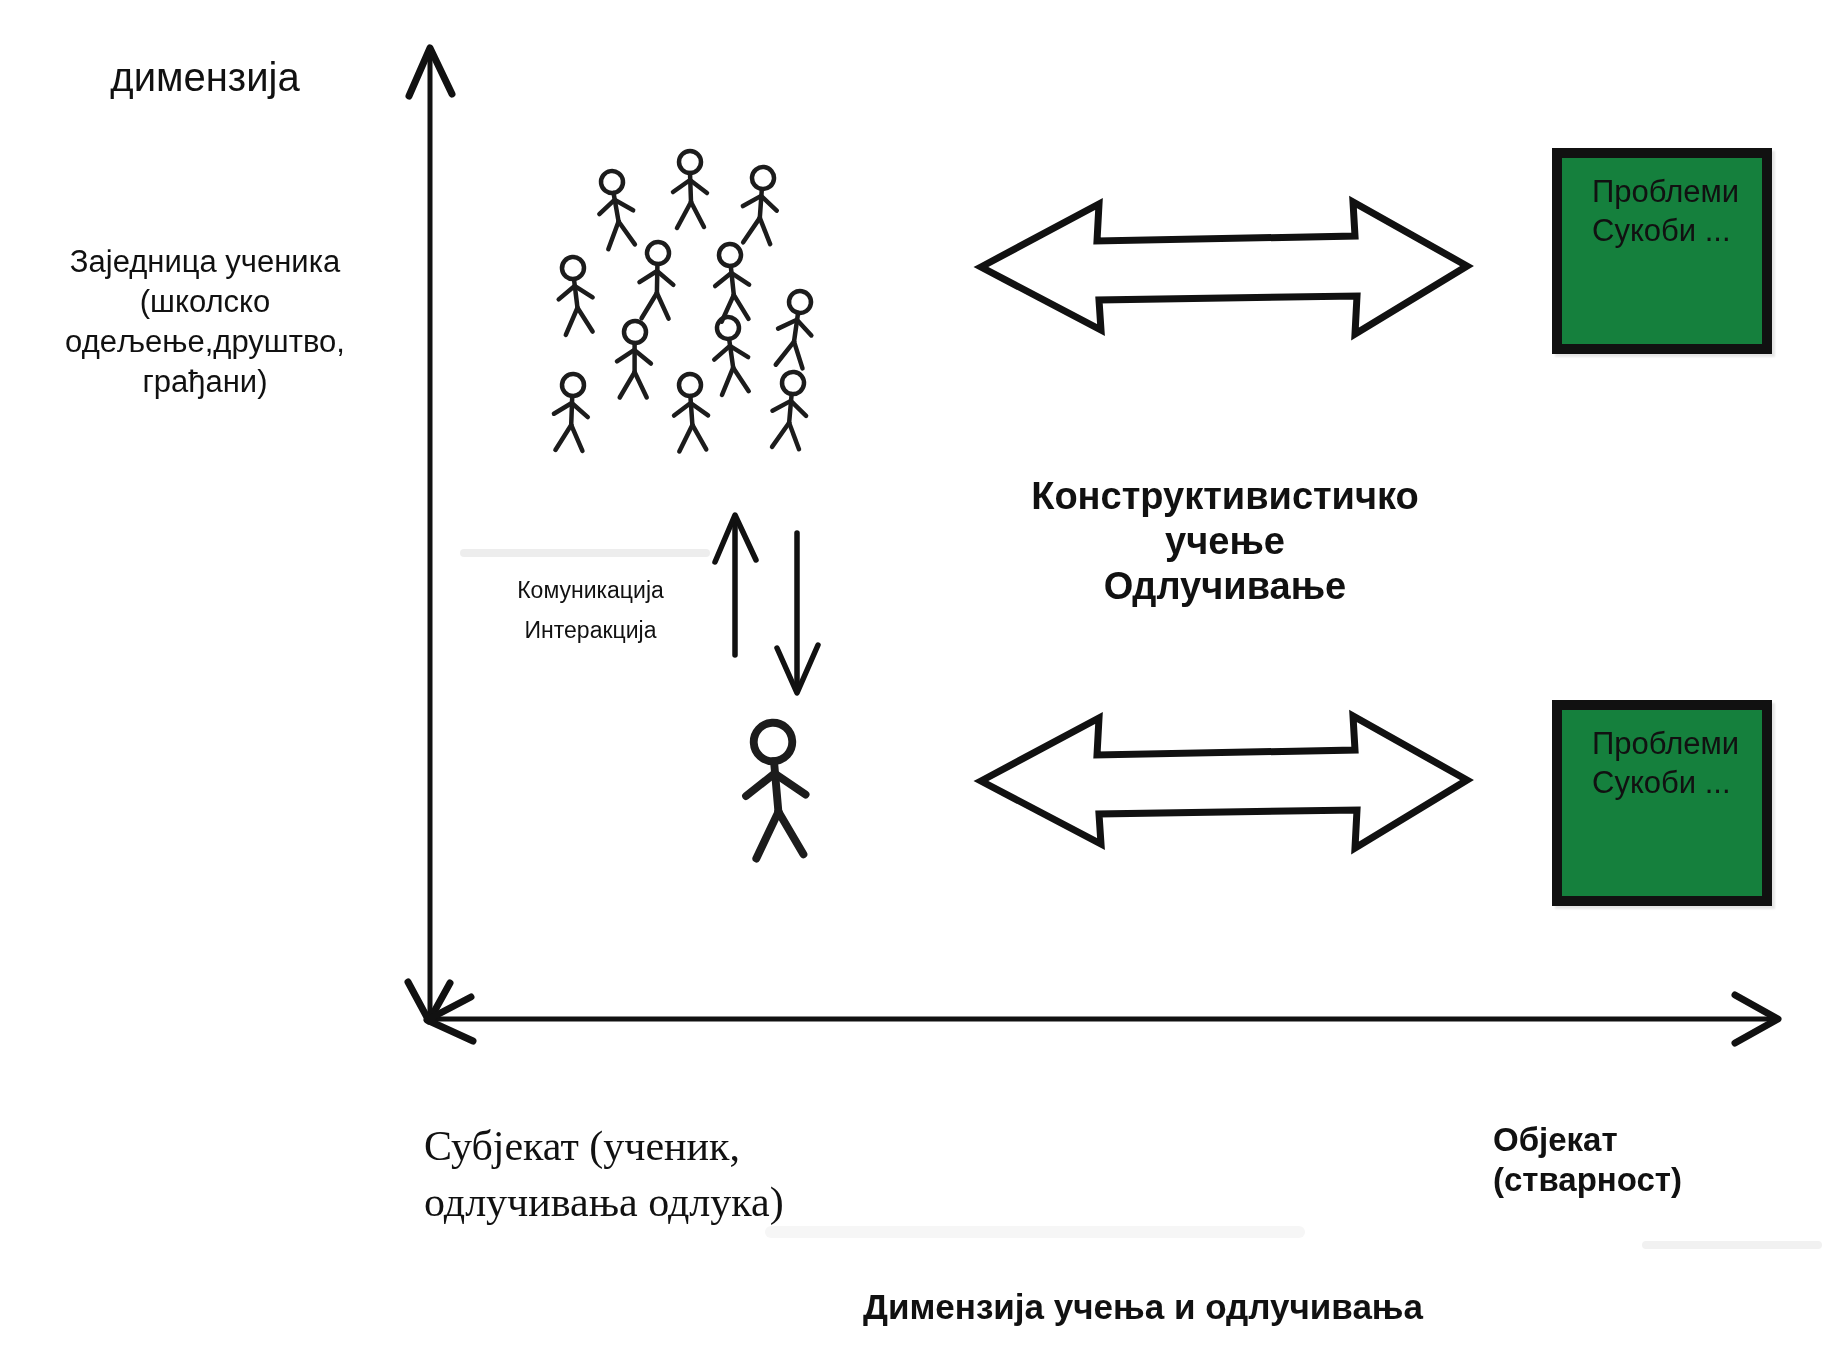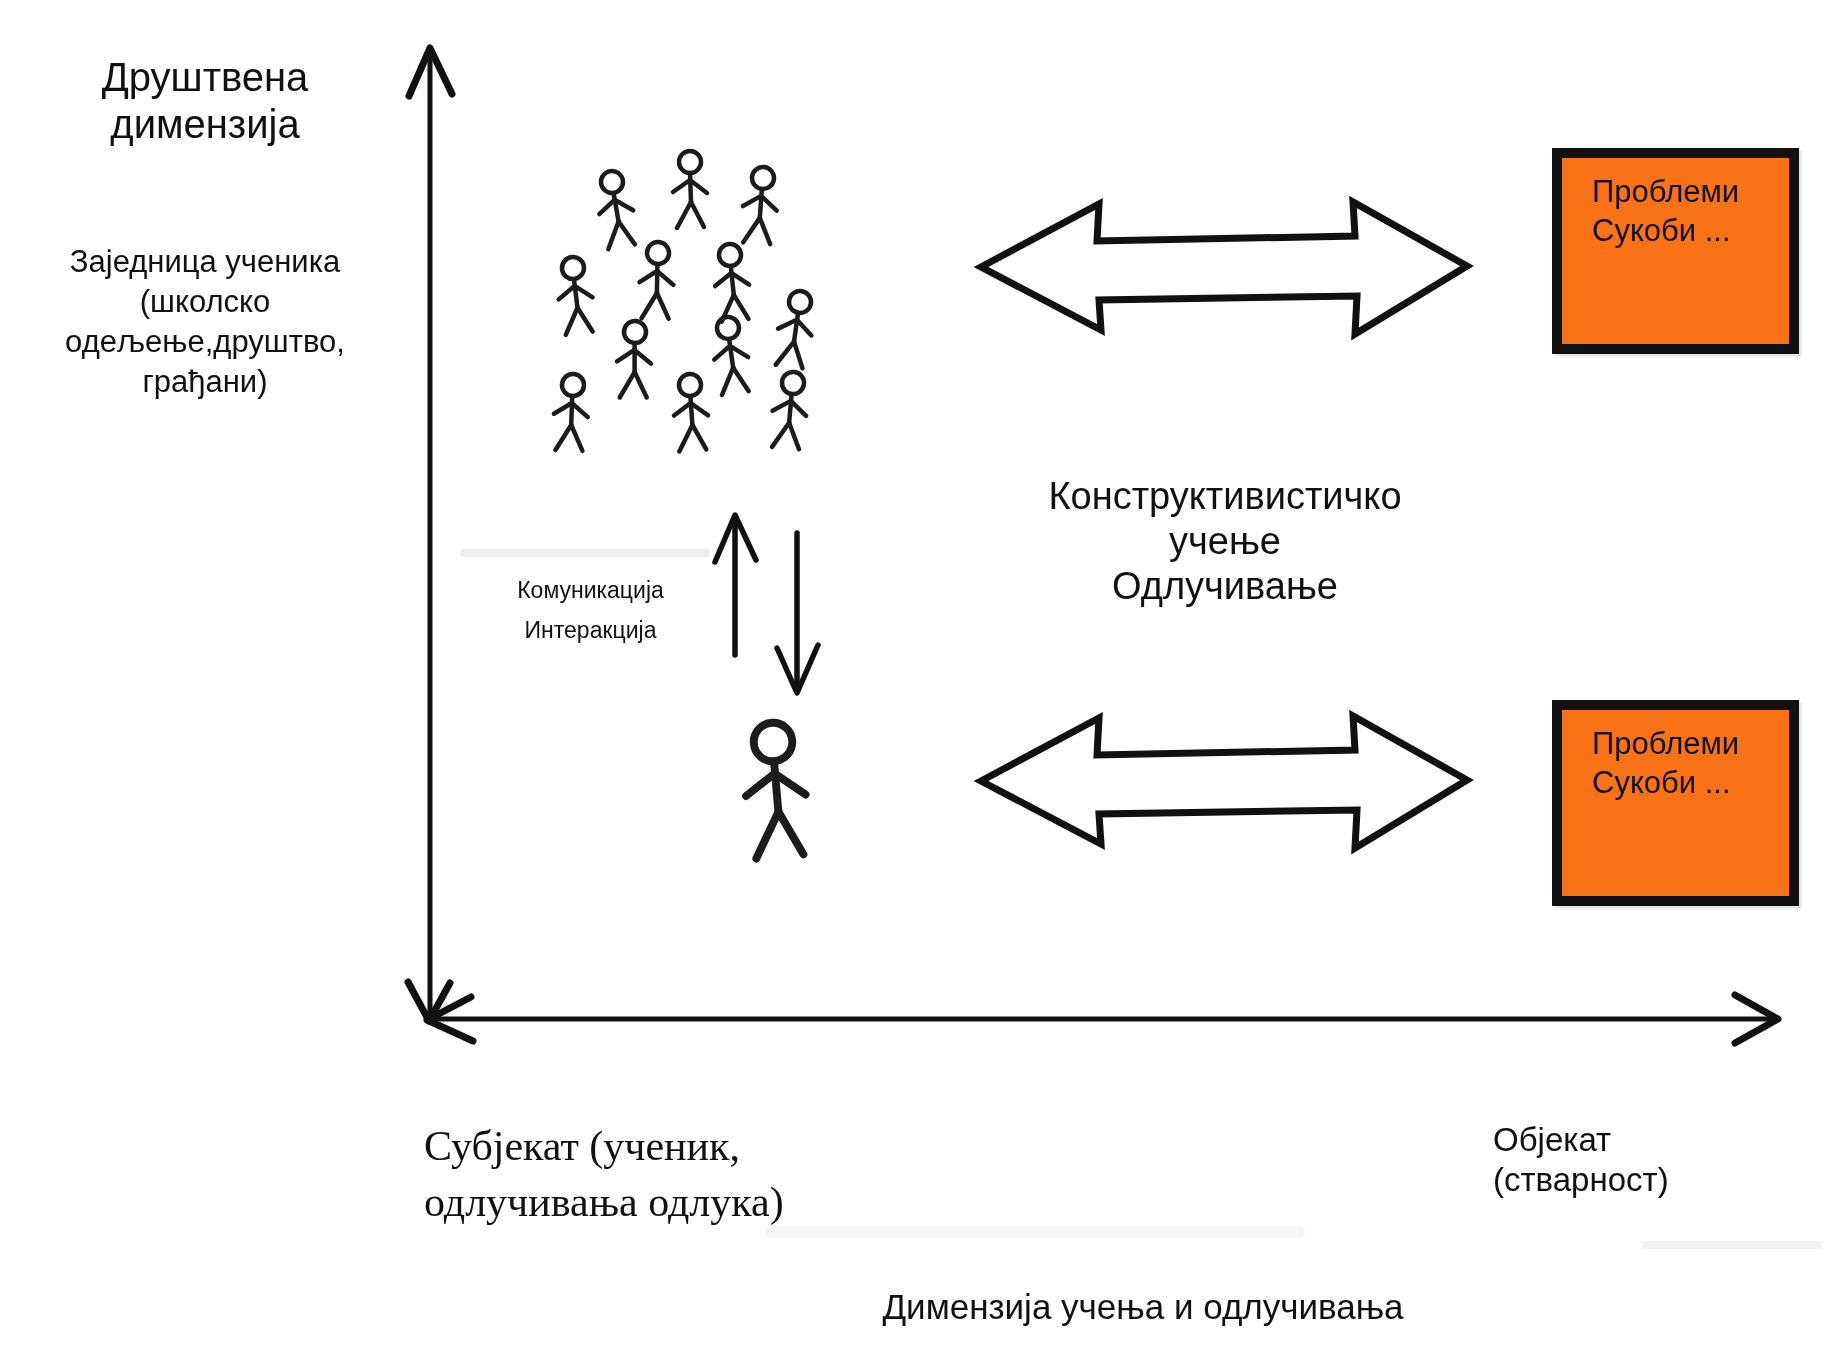--- a/index.html
+++ b/index.html
@@ -4,33 +4,33 @@
 <style>
   html,body{margin:0;padding:0;background:#ffffff;}
   #canvas{position:relative;width:1824px;height:1368px;background:#ffffff;overflow:hidden;
           font-family:"Liberation Sans",sans-serif;color:#111111;}
   svg.art{position:absolute;left:0;top:0;}
   .label{position:absolute;color:#111111;}
   .label span{display:block;}
   .center{text-align:center;}
   .sans{font-family:"Liberation Sans",sans-serif;}
   .serif{font-family:"Liberation Serif",serif;}
-  .bold{font-weight:400;}
+  .bold{font-weight:700;}
 
   .axis-title-y{left:50px;top:54px;width:310px;font-size:40px;line-height:47px;}
   .upper-label-y{left:55px;top:242px;width:300px;font-size:31px;line-height:40px;}
   .lower-label-y{left:15px;top:816px;width:400px;font-size:40px;line-height:45px;}
   .comm-label{left:448px;top:570px;width:285px;font-size:23px;line-height:40px;}
   .center-label{left:1005px;top:474px;width:440px;font-size:38px;line-height:45px;}
   .subject-label{left:424px;top:1118px;width:430px;font-size:42px;line-height:56px;}
   .object-label{left:1493px;top:1120px;width:260px;font-size:33px;line-height:40px;}
   .axis-title-x{left:818px;top:1286px;width:650px;font-size:35px;line-height:42px;}
 
   .problem-box{position:absolute;width:200px;height:186px;border:10px solid #111111;
-               background:#f97316;box-shadow:3px 3px 2px rgba(0,0,0,0.10);padding-left:27px;}
+               background:#15803d;box-shadow:3px 3px 2px rgba(0,0,0,0.10);}
   .problem-box .box-text{position:absolute;left:30px;top:14px;font-size:31px;line-height:39px;}
   .box-top{left:1552px;top:148px;}
   .box-bottom{left:1552px;top:700px;}
 
   .ink-line{stroke:#111111;stroke-width:5;stroke-linecap:round;fill:none;}
   .chev{stroke:#111111;stroke-width:7;stroke-linecap:round;stroke-linejoin:round;fill:none;}
   .fig{stroke:#1c1c1c;stroke-width:4.5;stroke-linecap:round;stroke-linejoin:round;fill:none;}
   .dbl{fill:#ffffff;stroke:#111111;stroke-width:7;stroke-linejoin:miter;}
   .comm-arrow{stroke:#111111;stroke-width:5.5;stroke-linecap:round;stroke-linejoin:round;fill:none;}
 </style>
@@ -90,21 +90,20 @@
       <path class="comm-arrow" d="M 715 562 L 735 515 L 756 560"></path>
       <line class="comm-arrow" x1="797" y1="533" x2="797" y2="690"></line>
       <path class="comm-arrow" d="M 777 648 L 797 693 L 818 645"></path>
     </g>
 
     <use href="#dblarrow" x="975" y="186"></use>
     <use href="#dblarrow" x="975" y="700"></use>
   </svg>
 
   <div class="label sans center axis-title-y">
-    <span>Друштвена</span>
     <span>димензија</span>
   </div>
 
   <div class="label sans center upper-label-y">
     <span>Заједница ученика</span>
     <span>(школско</span>
     <span>одељење,друштво,</span>
     <span>грађани)</span>
   </div>
 

